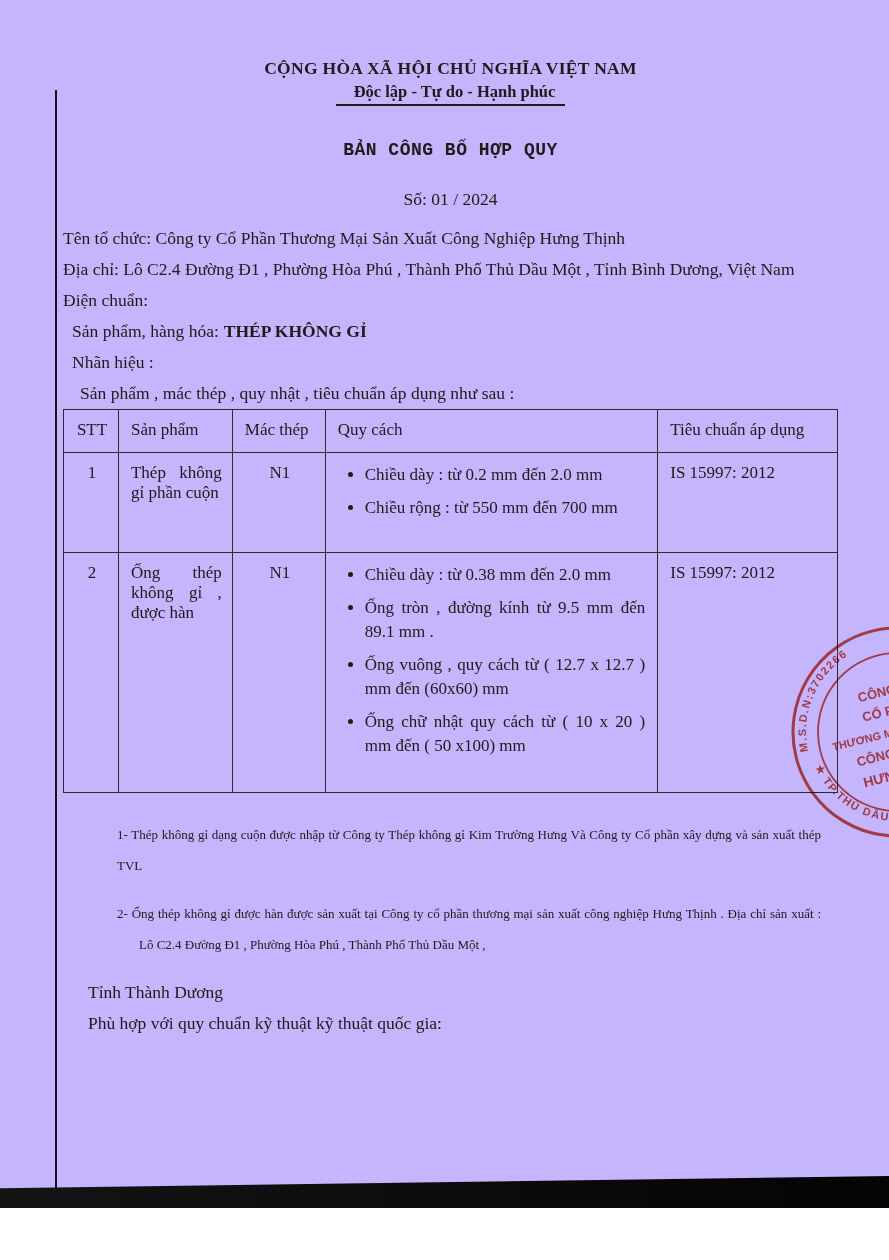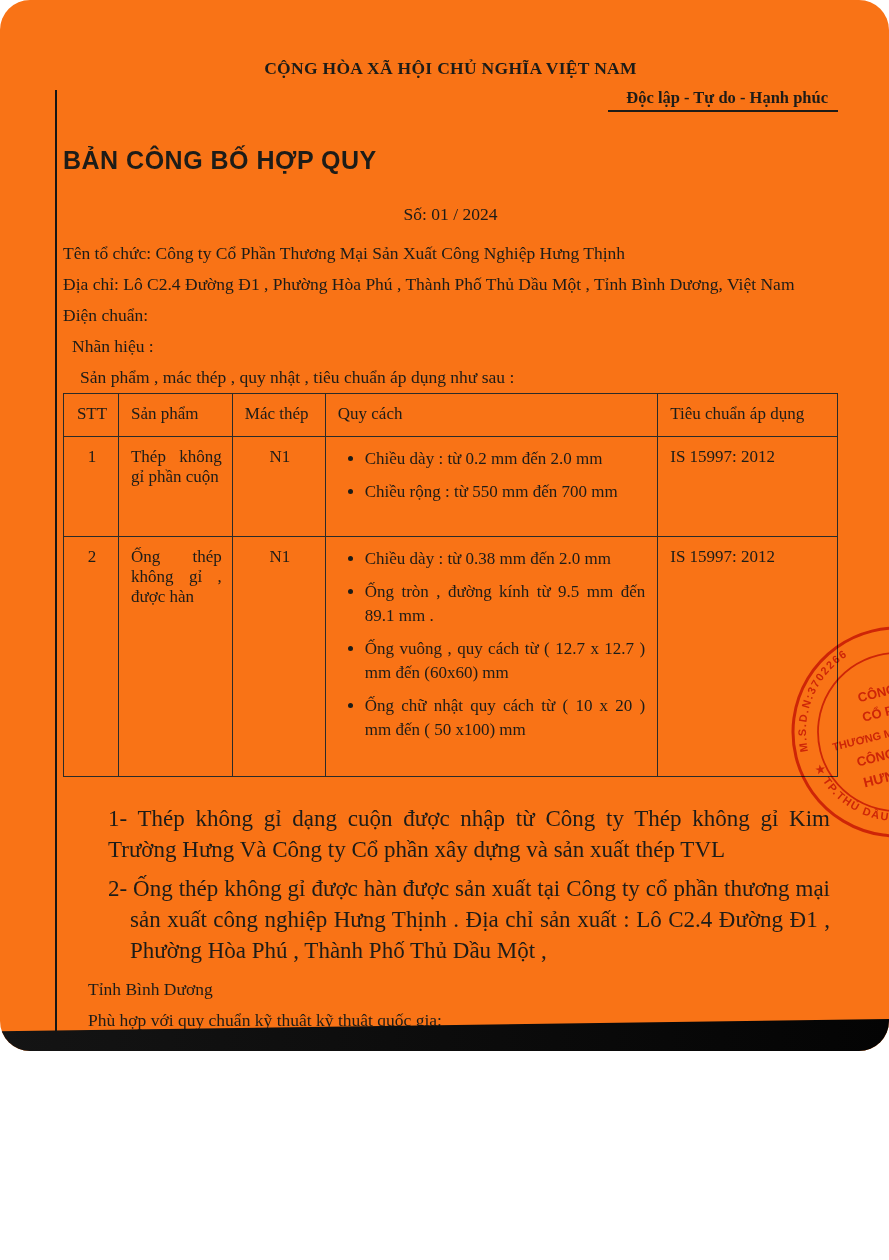--- a/index.html
+++ b/index.html
@@ -1,24 +1,23 @@
 <!DOCTYPE html>
 <html><head>
 <meta charset="utf-8">
 <style>
   html,body { margin:0; padding:0; }
   .page {
     position: relative;
     width: 889px;
-    height: 1051px;
-    background: #f97316;
+    height: 1208px;
+    background: #c4b5fd;
     overflow: hidden;
     font-family: "Liberation Serif", serif;
     color: #1d1c18;
-    border-radius: 30px;
   }
   .left-rule {
     position: absolute;
     left: 55px; top: 90px;
     width: 2px; height: 1152px;
     background: #151515;
   }
   .bottom-band {
     position: absolute;
     left: 0; bottom: 0;
@@ -30,32 +29,33 @@
     position: absolute;
     left: 63px; top: 58px;
     width: 775px;
   }
   .nat-title {
     text-align: center;
     font-weight: bold;
     font-size: 17.5px;
     letter-spacing: .3px;
   }
-  .motto-wrap { text-align: right; margin-top: 9px; }
+  .motto-wrap { text-align: center; margin-top: 3px; }
   .motto {
     display: inline-block;
     font-weight: bold;
     font-size: 16.5px;
     padding: 0 10px 2px 18px;
     border-bottom: 2px solid #1d1c18;
   }
   .doc-title {
-    font-family: Liberation Sans, sans-serif;
+    text-align: center;
+    font-family: Liberation Mono, monospace;
     font-weight: bold;
-    font-size: 25px;
+    font-size: 18px;
     letter-spacing: .5px;
     margin-top: 34px;
   }
   .doc-no { text-align: center; font-size: 17.5px; margin-top: 29px; }
   .info-block { margin-top: 13px; }
   .para { font-size: 17.5px; line-height: 31px; margin: 0; }
   .ind-sm { padding-left: 9px; }
   .ind-md { padding-left: 17px; }
   .product-name { font-weight: bold; margin-left: 5px; }
   table.spec-table {
@@ -77,24 +77,24 @@
   ul.specs { margin: 0; padding-left: 27px; list-style: disc; }
   ul.specs li {
     margin-bottom: 9px;
     line-height: 24px;
     text-align: justify;
     padding-right: 2px;
   }
   ul.specs li:last-child { margin-bottom: 0; }
   .notes { margin-top: 26px; padding-left: 37px; }
   .note {
-    font-size: 23px;
+    font-size: 13px;
     line-height: 31px;
     text-align: justify;
-    margin: 8px;
+    margin: 17px;
   }
   .note.hang { padding-left: 22px; text-indent: -22px; }
   .plain-line { font-size: 17.5px; line-height: 31px; margin: 0; padding-left: 25px; }
   .regulation {
     font-size: 17.5px;
     line-height: 31px;
     margin: 1px 0 0 0;
     text-align: justify;
     text-align-last: justify;
     text-indent: 37px;
@@ -121,20 +121,23 @@
       <span class="motto">Độc lập - Tự do - Hạnh phúc</span>
     </div>
 
     <div class="doc-title">BẢN CÔNG BỐ HỢP QUY</div>
     <div class="doc-no">Số: 01 / 2024</div>
 
     <div class="info-block">
       <p class="para">Tên tổ chức: Công ty Cổ Phần Thương Mại Sản Xuất Công Nghiệp Hưng Thịnh</p>
       <p class="para">Địa chỉ: Lô C2.4 Đường Đ1 , Phường Hòa Phú , Thành Phố Thủ Dầu Một , Tỉnh Bình Dương, Việt Nam</p>
       <p class="para">Điện chuẩn:</p>
+      <p class="para ind-sm">
+        <span>Sản phẩm, hàng hóa:</span><span class="product-name">THÉP KHÔNG GỈ</span>
+      </p>
       <p class="para ind-sm">Nhãn hiệu :</p>
       <p class="para ind-md">Sản phẩm , mác thép , quy nhật , tiêu chuẩn áp dụng như sau :</p>
     </div>
 
     <table class="spec-table">
       <colgroup>
         <col style="width:55px">
           <col style="width:114px">
           <col style="width:93px">
           <col style="width:333px">
@@ -176,21 +179,21 @@
           </td>
           <td>IS 15997: 2012</td>
         </tr>
       </tbody>
     </table>
 
     <div class="notes">
       <p class="note">1- Thép không gỉ dạng cuộn được nhập từ Công ty Thép không gỉ Kim Trường Hưng Và Công ty Cổ phần xây dựng và sản xuất thép TVL</p>
       <p class="note hang">2- Ống thép không gỉ được hàn được sản xuất tại Công ty cổ phần thương mại sản xuất công nghiệp Hưng Thịnh . Địa chỉ sản xuất : Lô C2.4 Đường Đ1 , Phường Hòa Phú , Thành Phố Thủ Dầu Một ,</p>
     </div>
-    <p class="plain-line">Tỉnh Bình Dương</p>
+    <p class="plain-line">Tỉnh Thành Dương</p>
     <p class="plain-line">Phù hợp với quy chuẩn kỹ thuật kỹ thuật quốc gia:</p>
   </div>
 
   <svg class="stamp" width="300" height="300" viewBox="0 0 300 300">
     <g transform="rotate(-14 150 150)">
       <circle cx="150" cy="150" r="104" fill="none" stroke-width="3" stroke="#cf4336"></circle>
       <circle cx="150" cy="150" r="79" fill="none" stroke-width="1.8" stroke="#cf4336"></circle>
       <defs>
         <path id="arcTop" d="M 59,150 A 91,91 0 1 1 241,150"></path>
         <path id="arcBot" d="M 61,150 A 89,89 0 0 0 239,150"></path>

